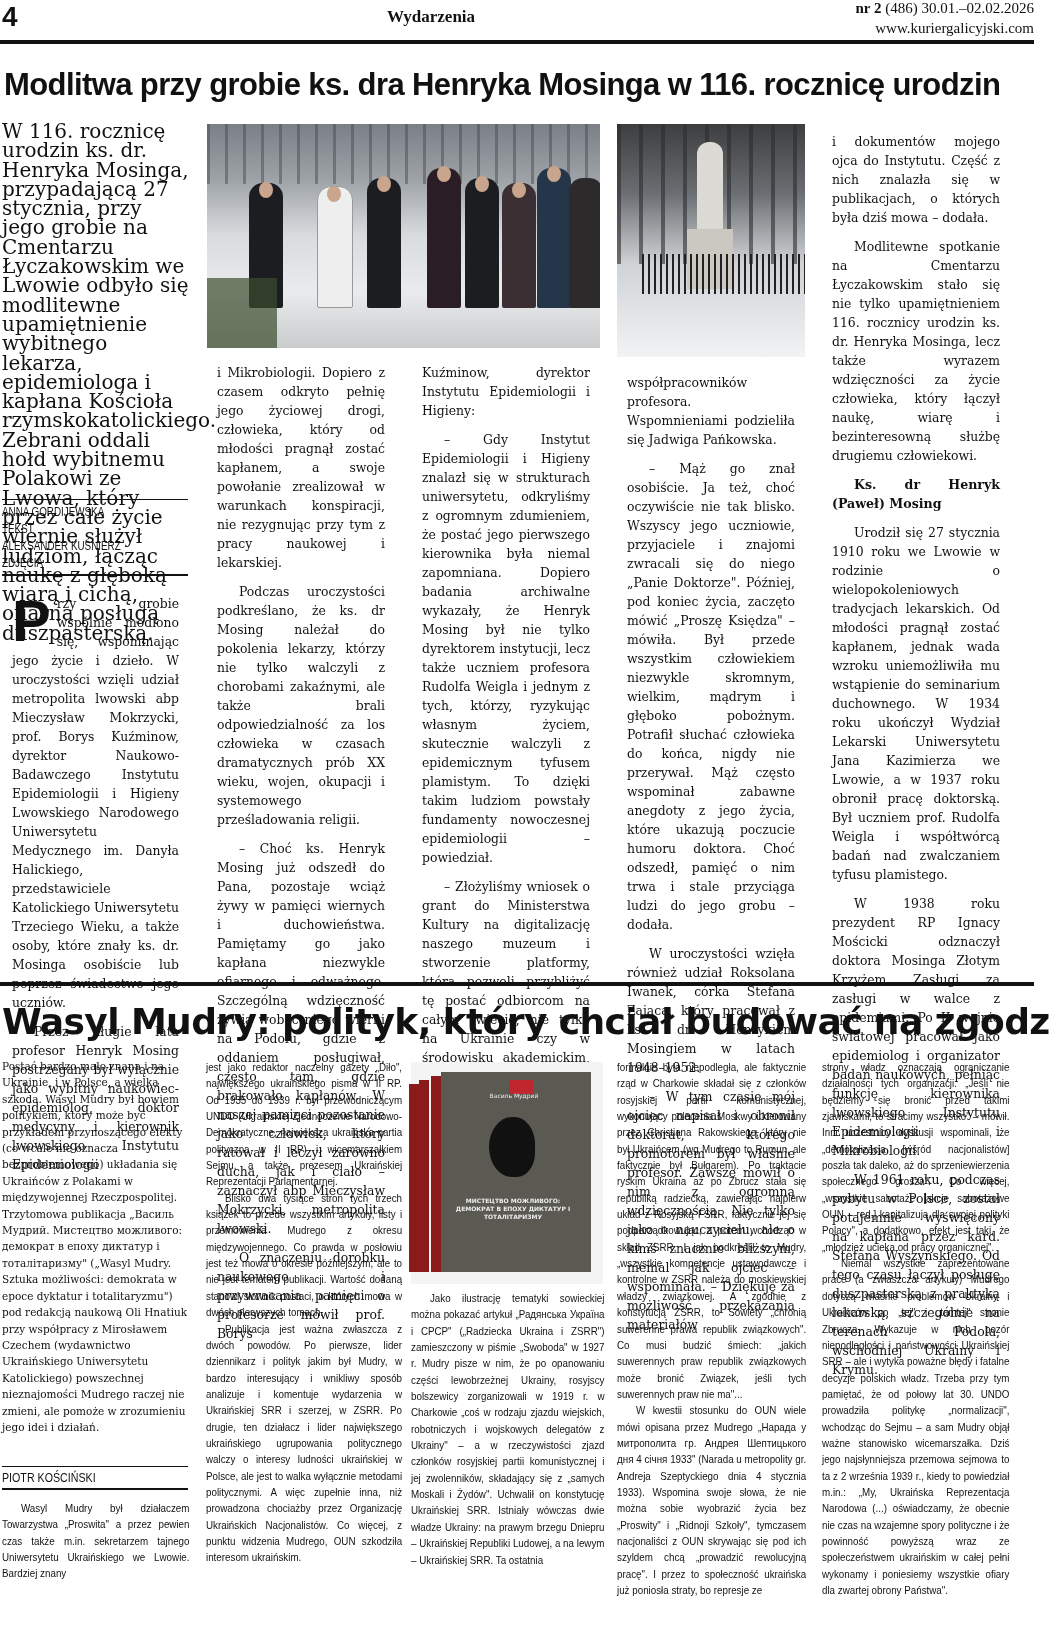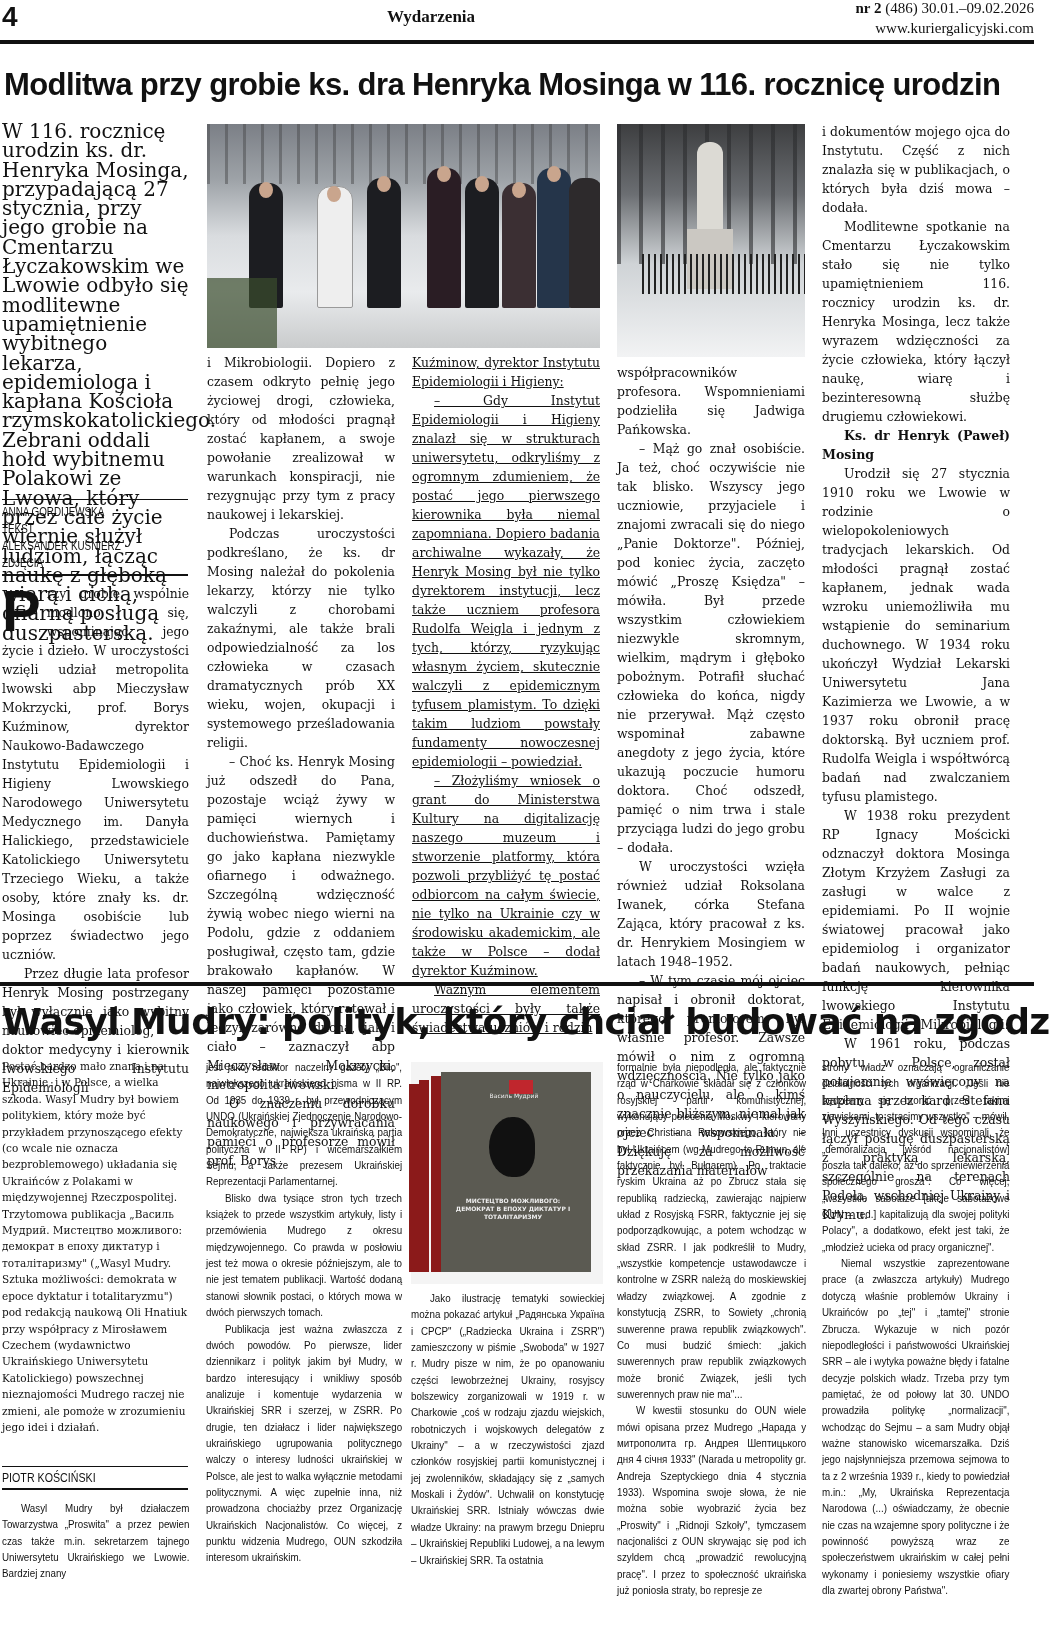--- a/index.html
+++ b/index.html
@@ -5,21 +5,21 @@
   html,body{margin:0;padding:0;background:#fff;}
   body{width:1052px;height:1633px;position:relative;overflow:hidden;color:#111;font-family:"DejaVu Serif",serif;}
   .abs{position:absolute;}
   .hdr-page{left:2px;top:0;font:bold 28px/34px "Liberation Sans",sans-serif;}
   .hdr-section{left:0;width:862px;top:6px;text-align:center;font:bold 17px/22px "Liberation Serif",serif;}
   .hdr-right{right:18px;top:-2px;text-align:right;font:15px/20px "Liberation Serif",serif;}
   .hdr-right b{font-weight:bold;}
   .hdr-rule{left:0;width:1034px;top:40px;height:4px;background:#111;}
   .title1{left:4px;top:66px;font:bold 31px/38px "Liberation Sans",sans-serif;letter-spacing:-0.6px;white-space:nowrap;}
   .col{position:absolute;font-size:12.4px;line-height:19px;text-align:justify;hyphens:auto;}
-  .col p{margin:0;text-indent:22px;}
+  .col p{margin:10px;text-indent:22px;}
   .col p.noind{text-indent:0;}
   .lead{left:2px;top:122px;width:188px;font-size:20px;line-height:19.3px;text-align:left;}
   .byline{left:2px;top:499px;width:186px;border-top:1.5px solid #111;border-bottom:2.5px solid #111;padding:4px 0 2px;font:12px/17px "Liberation Sans",sans-serif;font-stretch:condensed;transform-origin:left top;}
   .byline div{transform:scaleX(0.82);transform-origin:left;white-space:nowrap;}
   .dropcap{float:left;font:bold 58px/46px "Liberation Sans",sans-serif;margin:4px 6px 0 0;}
   .photo{position:absolute;overflow:hidden;}
   .ph1{left:207px;top:124px;width:393px;height:224px;background:linear-gradient(180deg,#7b7f86 0%,#9ea3a8 25%,#d9dcdf 50%,#e9ebed 75%,#c9cbcc 100%);}
   .ph2{left:617px;top:124px;width:188px;height:233px;background:linear-gradient(180deg,#3d3e40 0%,#6b6e72 30%,#cfd3d6 60%,#f2f3f4 100%);}
   .person{position:absolute;bottom:40px;width:34px;background:#1c1d21;border-radius:14px 14px 2px 2px;}
   .head{position:absolute;width:14px;height:16px;border-radius:50%;background:#c9a58d;}
@@ -39,21 +39,21 @@
   .book{position:absolute;background:#5e5d55;}
   .spine{position:absolute;background:#8b1a1a;}
   .cover-title{position:absolute;color:#eee;font:bold 6px/8px "DejaVu Sans",sans-serif;text-align:center;}
 </style>
 </head>
 <body>
 
 <div class="abs hdr-page">4</div>
 <div class="abs hdr-section">Wydarzenia</div>
 <div class="abs hdr-right">
-  <div><b>nr 2</b><span> (486) 30.01.–09.02.2026</span></div>
+  <div><b>nr 2</b><span> (486) 30.01.–02.02.2026</span></div>
   <div>www.kuriergalicyjski.com</div>
 </div>
 <div class="abs hdr-rule"></div>
 
 <h1 class="abs title1" style="margin:0">Modlitwa przy grobie ks. dra Henryka Mosinga w 116. rocznicę urodzin</h1>
 
 <div class="col lead">W 116. rocznicę urodzin ks. dr. Henryka Mosinga, przypadającą 27 stycznia, przy jego grobie na Cmentarzu Łyczakowskim we Lwowie odbyło się modlitewne upamiętnienie wybitnego lekarza, epidemiologa i kapłana Kościoła rzymskokatolickiego. Zebrani oddali hołd wybitnemu Polakowi ze Lwowa, który przez całe życie wiernie służył ludziom, łącząc naukę z głęboką wiarą i cichą, ofiarną posługą duszpasterską.</div>
 
 <div class="abs byline">
   <div>ANNA GORDIJEWSKA</div>
@@ -94,21 +94,21 @@
   <div class="fence"></div>
 </div>
 
 <div class="col" style="left:207px;top:353px;width:188px;">
   <p class="noind">i Mikrobiologii. Dopiero z czasem odkryto pełnię jego życiowej drogi, człowieka, który od młodości pragnął zostać kapłanem, a swoje powołanie zrealizował w warunkach konspiracji, nie rezygnując przy tym z pracy naukowej i lekarskiej.</p>
   <p>Podczas uroczystości podkreślano, że ks. dr Mosing należał do pokolenia lekarzy, którzy nie tylko walczyli z chorobami zakaźnymi, ale także brali odpowiedzialność za los człowieka w czasach dramatycznych prób XX wieku, wojen, okupacji i systemowego prześladowania religii.</p>
   <p>– Choć ks. Henryk Mosing już odszedł do Pana, pozostaje wciąż żywy w pamięci wiernych i duchowieństwa. Pamiętamy go jako kapłana niezwykle ofiarnego i odważnego. Szczególną wdzięczność żywią wobec niego wierni na Podolu, gdzie z oddaniem posługiwał, często tam, gdzie brakowało kapłanów. W naszej pamięci pozostanie jako człowiek, który ratował i leczył zarówno ducha, jak i ciało – zaznaczył abp Mieczysław Mokrzycki, metropolita lwowski.</p>
   <p>O znaczeniu dorobku naukowego i przywracania pamięci o profesorze mówił prof. Borys</p>
 </div>
 
-<div class="col" style="left:412px;top:353px;width:188px;text-decoration:underline;">
+<div class="col" style="left:412px;top:353px;width:188px;">
   <p class="noind">Kuźminow, dyrektor Instytutu Epidemiologii i Higieny:</p>
   <p>– Gdy Instytut Epidemiologii i Higieny znalazł się w strukturach uniwersytetu, odkryliśmy z ogromnym zdumieniem, że postać jego pierwszego kierownika była niemal zapomniana. Dopiero badania archiwalne wykazały, że Henryk Mosing był nie tylko dyrektorem instytucji, lecz także uczniem profesora Rudolfa Weigla i jednym z tych, którzy, ryzykując własnym życiem, skutecznie walczyli z epidemicznym tyfusem plamistym. To dzięki takim ludziom powstały fundamenty nowoczesnej epidemiologii – powiedział.</p>
   <p>– Złożyliśmy wniosek o grant do Ministerstwa Kultury na digitalizację naszego muzeum i stworzenie platformy, która pozwoli przybliżyć tę postać odbiorcom na całym świecie, nie tylko na Ukrainie czy w środowisku akademickim, ale także w Polsce – dodał dyrektor Kuźminow.</p>
   <p>Ważnym elementem uroczystości były także świadectwa uczniów i rodzin</p>
 </div>
 
 <div class="col" style="left:617px;top:363px;width:188px;">
   <p class="noind">współpracowników profesora. Wspomnieniami podzieliła się Jadwiga Pańkowska.</p>
   <p>– Mąż go znał osobiście. Ja też, choć oczywiście nie tak blisko. Wszyscy jego uczniowie, przyjaciele i znajomi zwracali się do niego „Panie Doktorze". Później, pod koniec życia, zaczęto mówić „Proszę Księdza" – mówiła. Był przede wszystkim człowiekiem niezwykle skromnym, wielkim, mądrym i głęboko pobożnym. Potrafił słuchać człowieka do końca, nigdy nie przerywał. Mąż często wspominał zabawne anegdoty z jego życia, które ukazują poczucie humoru doktora. Choć odszedł, pamięć o nim trwa i stale przyciąga ludzi do jego grobu – dodała.</p>
   <p>W uroczystości wzięła również udział Roksolana Iwanek, córka Stefana Zająca, który pracował z ks. dr. Henrykiem Mosingiem w latach 1948–1952.</p>

